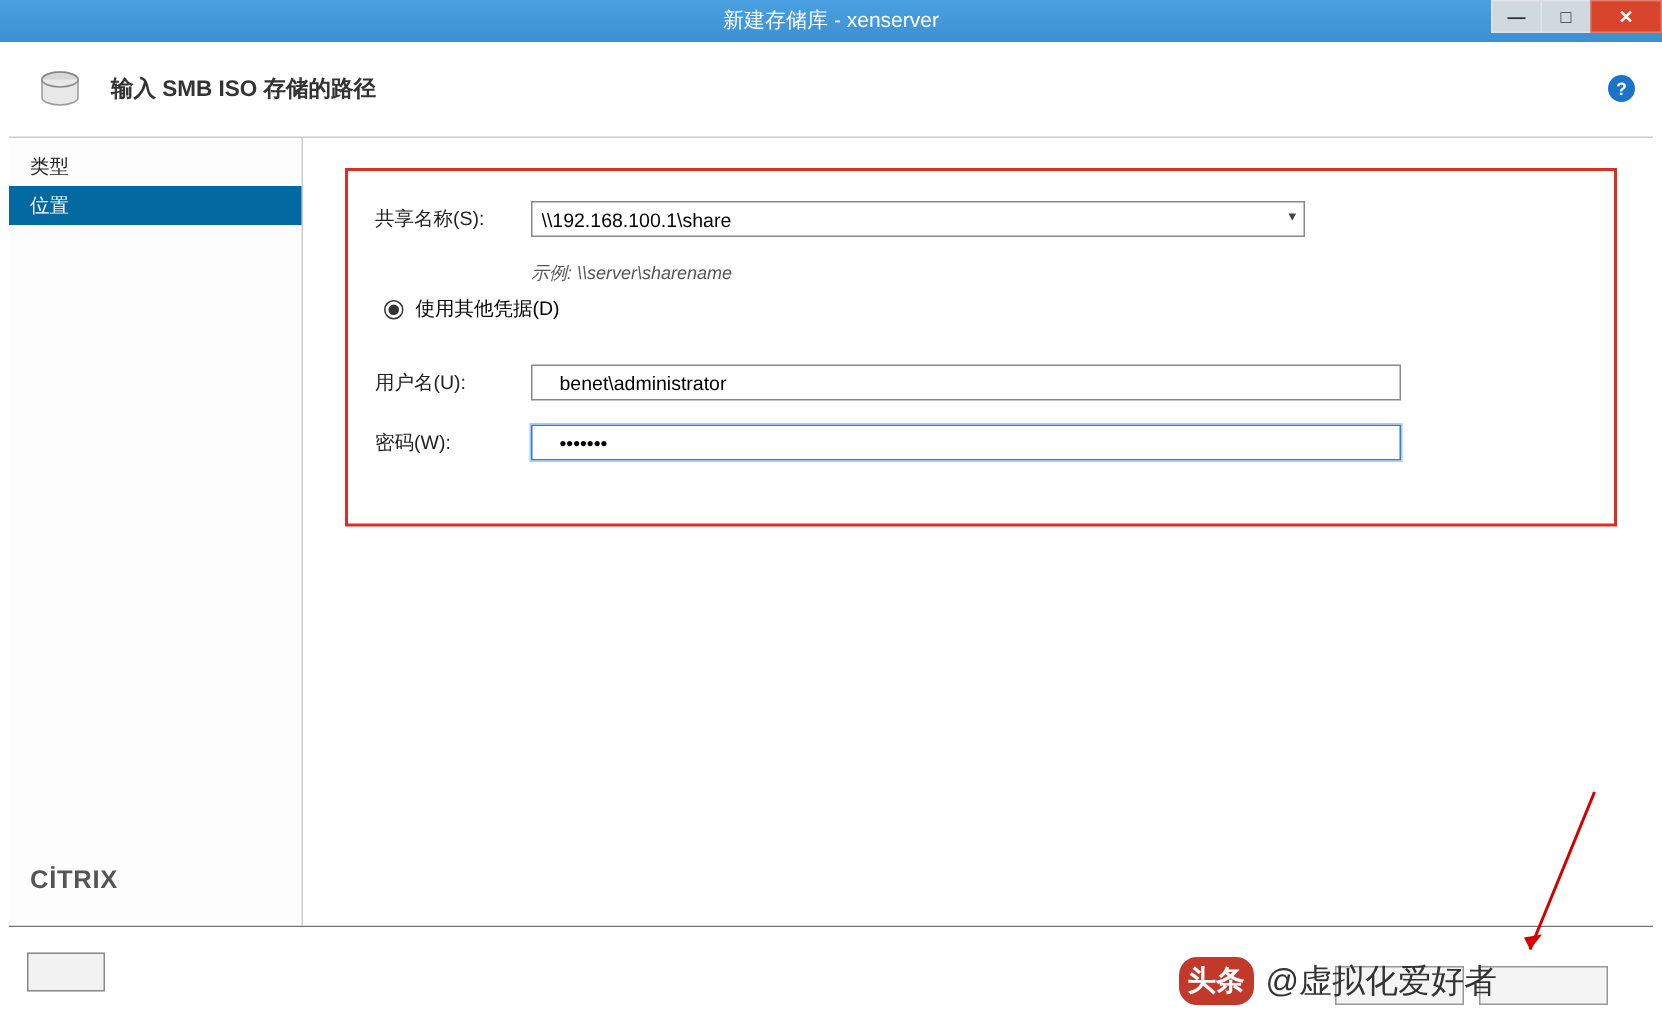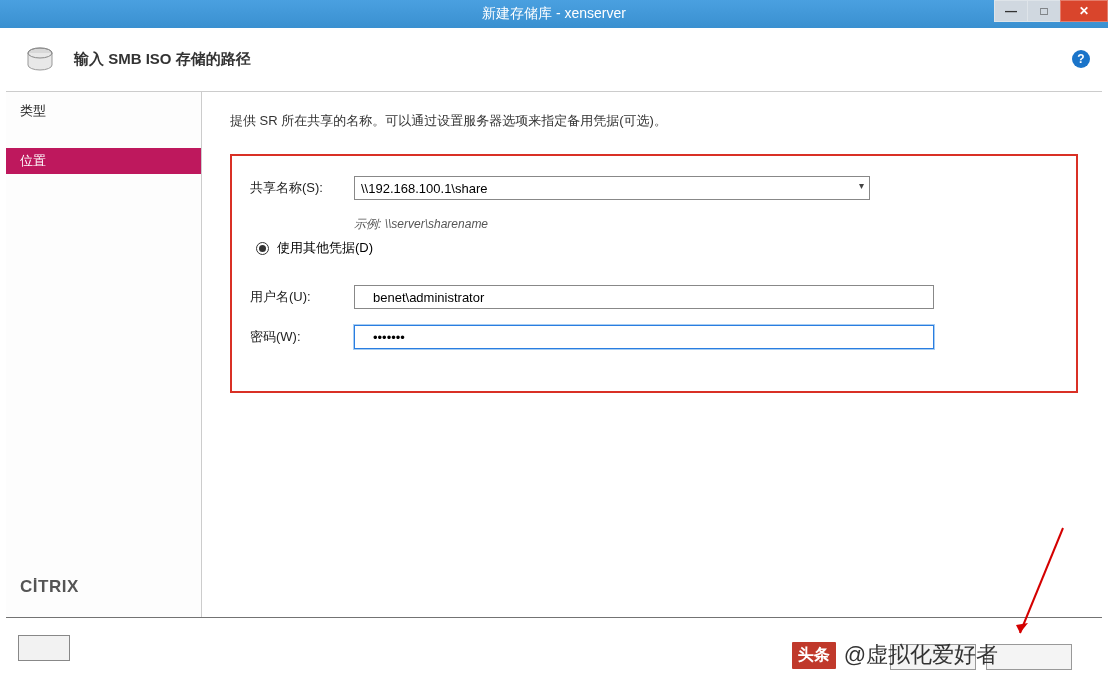--- a/index.html
+++ b/index.html
@@ -93,23 +93,22 @@
       flex-direction: column;
       position: relative;
     }
     .nav-item {
       padding: 4px 14px;
       font-size: 13px;
       color: #222;
       cursor: pointer;
     }
     .nav-item.selected {
-      background: #be185d;
+      background: #0369a1;
       color: #fff;
-      margin-top: 24px;
     }
     .citrix-logo {
       position: absolute;
       bottom: 20px;
       left: 14px;
       font-weight: bold;
       color: #555;
       font-size: 17px;
       letter-spacing: 0.5px;
     }
@@ -234,25 +233,25 @@
       right: 110px;
       font-size: 22px;
       color: #333;
       display: flex;
       align-items: center;
       gap: 8px;
       pointer-events: none;
     }
     .watermark-logo {
       padding: 3px 6px;
-      border-radius: 1px;
+      border-radius: 12px;
       background: #c0392b;
       color: #fff;
       font-weight: bold;
-      font-size: 16px;
+      font-size: 19px;
     }
     .arrow {
       position: absolute;
       right: 40px;
       bottom: 45px;
       pointer-events: none;
     }
   </style>
 </head>
 <body>
@@ -277,21 +276,20 @@
 </div>
 
 <div class="body">
   <div class="sidebar">
     <div class="nav-item">类型</div>
     <div class="nav-item selected">位置</div>
     <div class="citrix-logo">CİTRIX</div>
   </div>
 
   <div class="main">
-    <div class="instruction">提供 SR 所在共享的名称。可以通过设置服务器选项来指定备用凭据(可选)。</div>
 
     <div class="red-box">
       <div class="row">
         <span class="field-label">共享名称(S):</span>
         <div class="combo">
           <input type="text" value="\\192.168.100.1\share" style="">
           <span class="chev">▾</span>
         </div>
       </div>
       <div class="example">示例: \\server\sharename</div>

